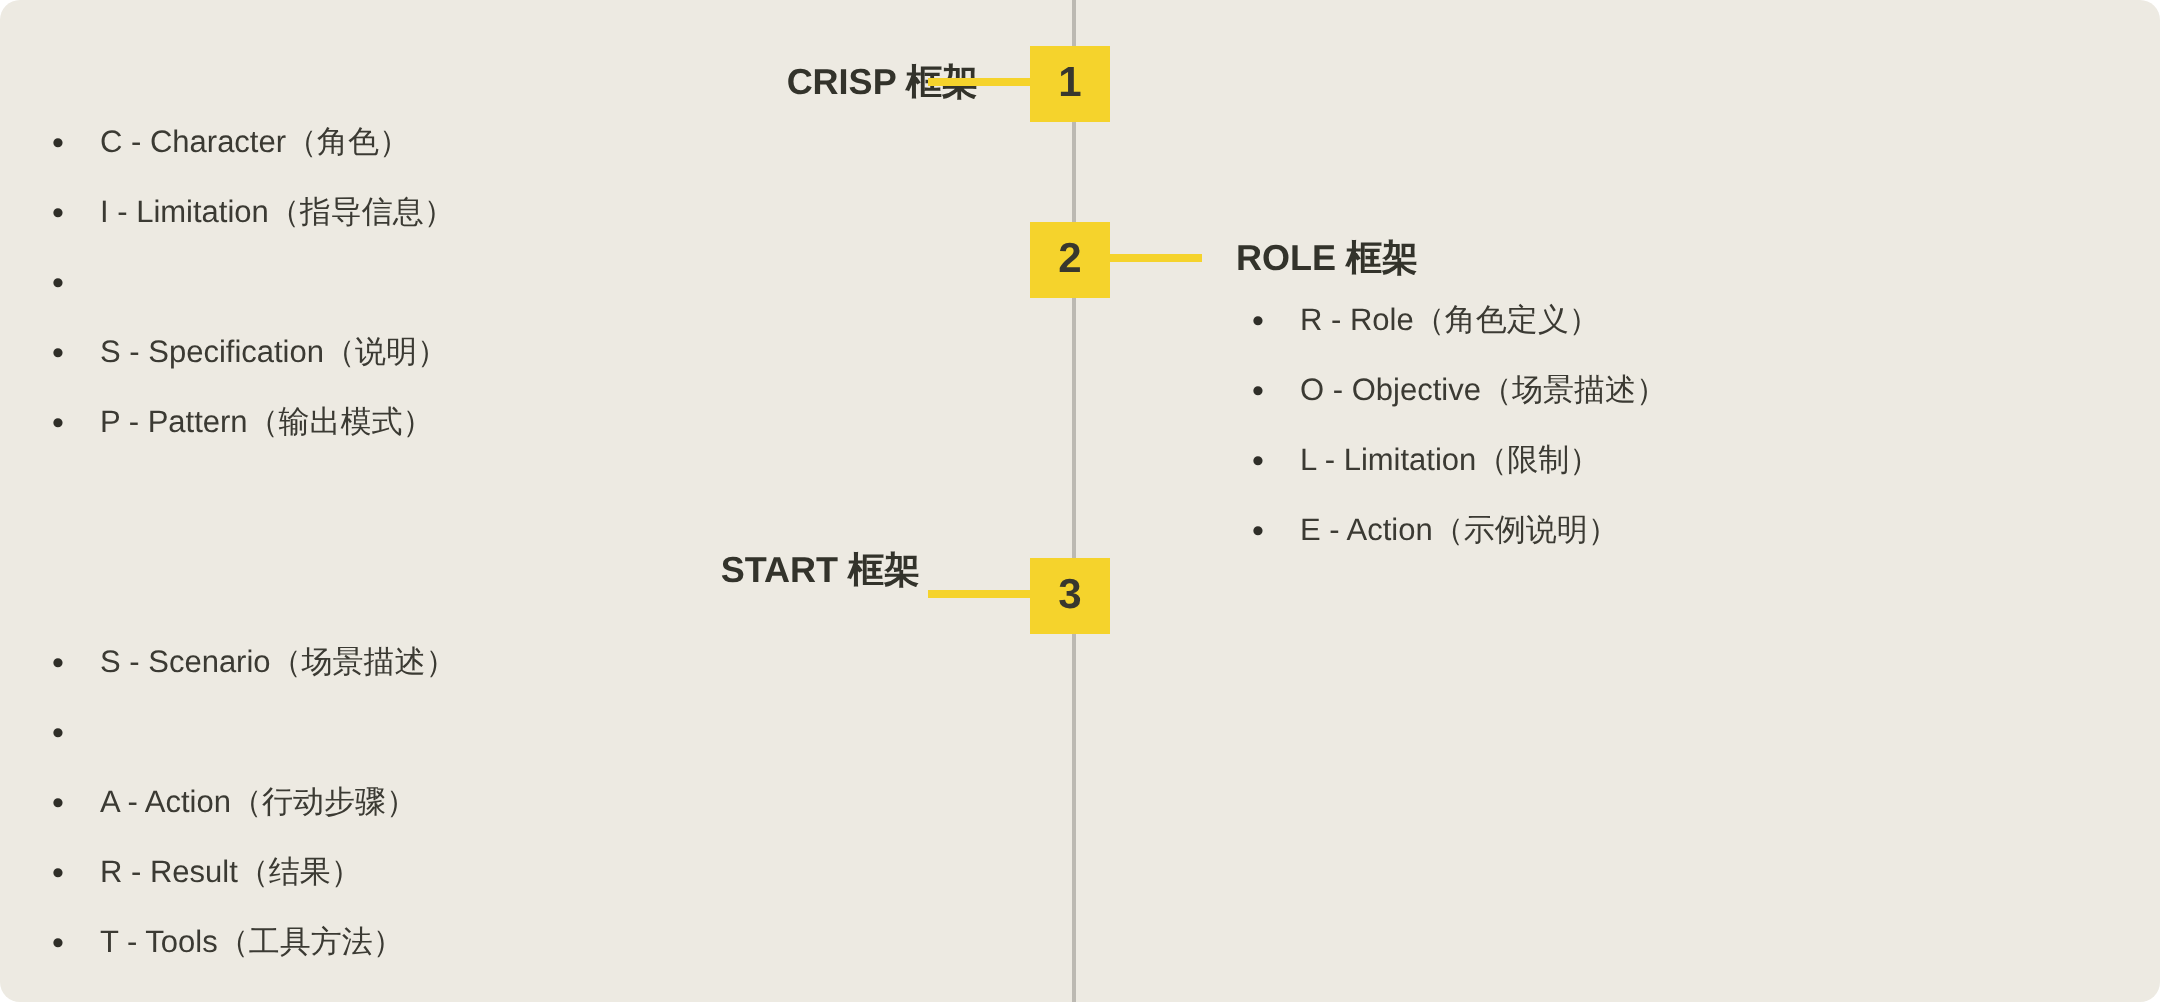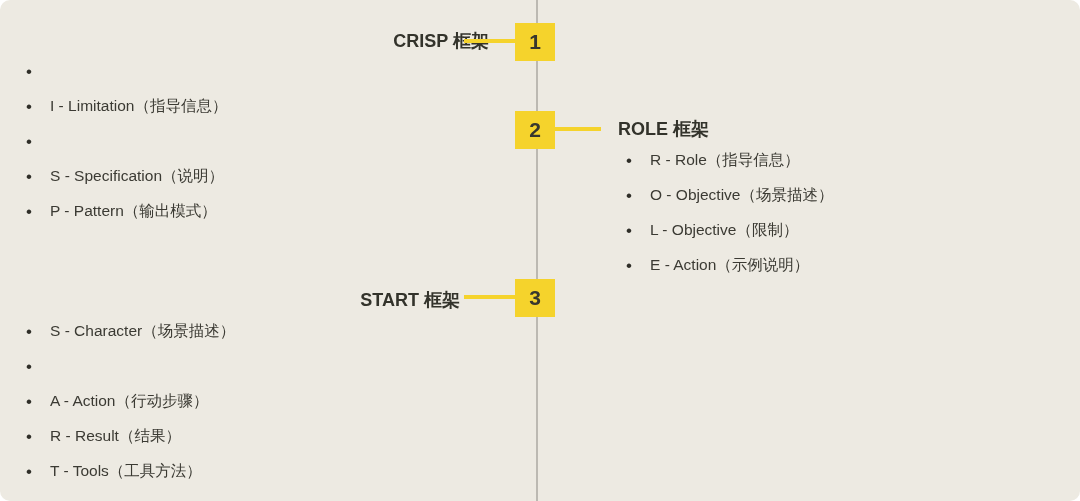--- a/index.html
+++ b/index.html
@@ -79,20 +79,21 @@
 
   <div class="vline"></div>
 
   <div class="fw-title right-align" style="right:591px; top:29px;">CRISP 框架</div>
   <div class="connector" style="left:464px; top:39px; width:52px;"></div>
   <div class="numbox" style="left:515px; top:23px;">1</div>
 
   <ul class="fw-list" style="left:22px; top:54px;">
     <li>
         <span class="bullet">•</span>
+        <span>C - Character（角色）</span>
       </li>
     <li>
         <span class="bullet">•</span>
         <span>I - Limitation（指导信息）</span>
       </li>
     <li>
         <span class="bullet">•</span>
       </li>
     <li>
         <span class="bullet">•</span>
@@ -104,44 +105,44 @@
       </li>
   </ul>
 
   <div class="numbox" style="left:515px; top:111px;">2</div>
   <div class="connector" style="left:555px; top:127px; width:46px;"></div>
   <div class="fw-title" style="left:618px; top:117px;text-align:right;">ROLE 框架</div>
 
   <ul class="fw-list" style="left:622px; top:143px;">
     <li>
         <span class="bullet">•</span>
-        <span>R - Role（指导信息）</span>
+        <span>R - Role（角色定义）</span>
       </li>
     <li>
         <span class="bullet">•</span>
         <span>O - Objective（场景描述）</span>
       </li>
     <li>
         <span class="bullet">•</span>
-        <span>L - Objective（限制）</span>
+        <span>L - Limitation（限制）</span>
       </li>
     <li>
         <span class="bullet">•</span>
         <span>E - Action（示例说明）</span>
       </li>
   </ul>
 
-  <div class="fw-title right-align" style="right:620px; top:288px;">START 框架</div>
+  <div class="fw-title right-align" style="right:620px; top:273px;">START 框架</div>
   <div class="connector" style="left:464px; top:295px; width:52px;"></div>
   <div class="numbox" style="left:515px; top:279px;">3</div>
 
   <ul class="fw-list" style="left:22px; top:314px;">
     <li>
         <span class="bullet">•</span>
-        <span>S - Character（场景描述）</span>
+        <span>S - Scenario（场景描述）</span>
       </li>
     <li>
         <span class="bullet">•</span>
       </li>
     <li>
         <span class="bullet">•</span>
         <span>A - Action（行动步骤）</span>
       </li>
     <li>
         <span class="bullet">•</span>

